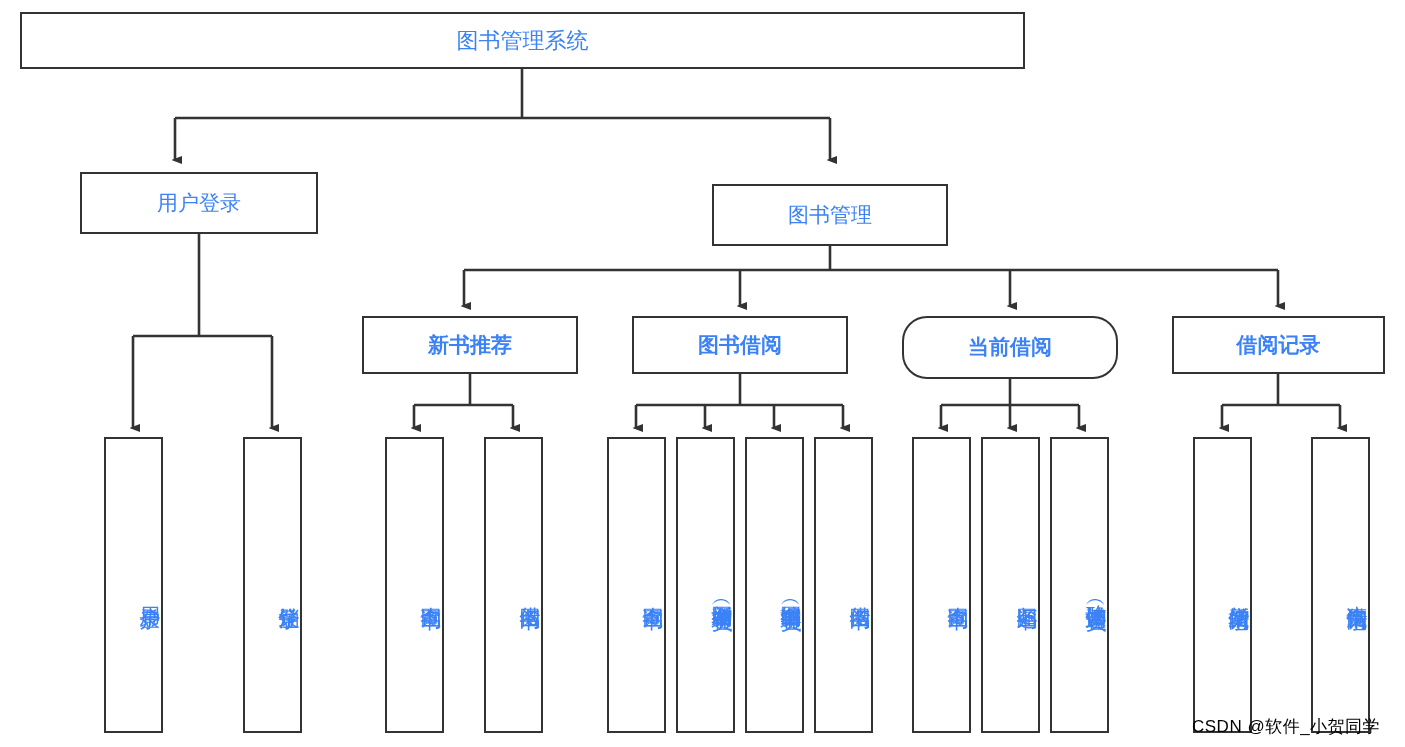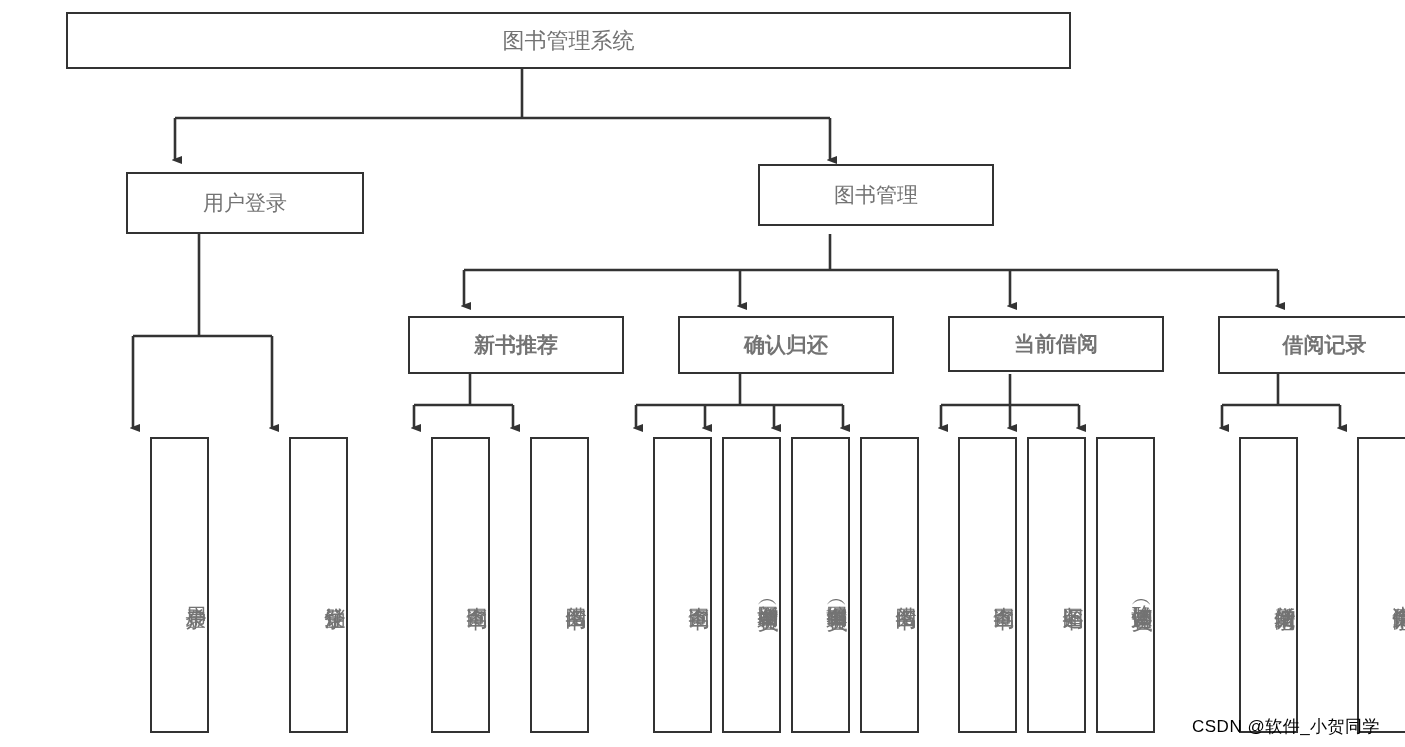--- a/index.html
+++ b/index.html
@@ -26,24 +26,23 @@
     pointer-events: none;
   }
   .node {
     position: absolute;
     box-sizing: border-box;
     background: #ffffff;
     border: 2px solid #333333;
     display: flex;
     align-items: center;
     justify-content: center;
-    color: #737373;
+    color: #3b82f6;
     text-align: right;
     line-height: 1.25;
-    margin-left: 46px;
   }
   .node.root {
     font-size: 22px;
   }
   .node.level2 {
     font-size: 21px;
   }
   .node.level3 {
     font-size: 21px;
     font-weight: bold;
@@ -124,31 +123,31 @@
     </g>
   </svg>
 
   <div class="node root" style="left:20px; top:12px; width:1005px; height:57px;">
     <span class="label">图书管理系统</span>
   </div>
 
   <div class="node level2" style="left:80px; top:172px; width:238px; height:62px;">
     <span class="label">用户登录</span>
   </div>
-  <div class="node level2" style="left:712px; top:164px; width:236px; height:62px;">
+  <div class="node level2" style="left:712px; top:184px; width:236px; height:62px;">
     <span class="label">图书管理</span>
   </div>
 
   <div class="node level3" style="left:362px; top:316px; width:216px; height:58px;">
     <span class="label">新书推荐</span>
   </div>
   <div class="node level3" style="left:632px; top:316px; width:216px; height:58px;">
-    <span class="label">确认归还</span>
+    <span class="label">图书借阅</span>
   </div>
-  <div class="node level3" style="left:902px; top:316px; width:216px; height:56px;">
+  <div class="node level3" style="left:902px; top:316px; width:216px; height:63px;border-radius:25px;">
     <span class="label">当前借阅</span>
   </div>
   <div class="node level3" style="left:1172px; top:316px; width:213px; height:58px;">
     <span class="label">借阅记录</span>
   </div>
 
   <div class="node leaf" style="left:104px; top:437px; width:59px; height:296px;">
     <span class="label">用户登录</span>
   </div>
   <div class="node leaf" style="left:243px; top:437px; width:59px; height:296px;">

